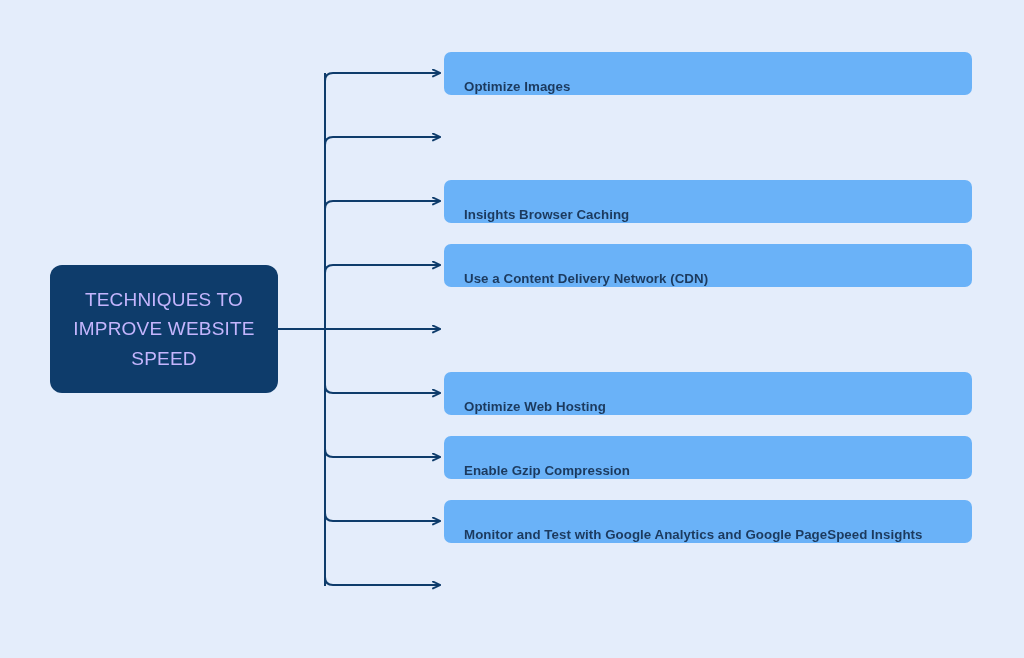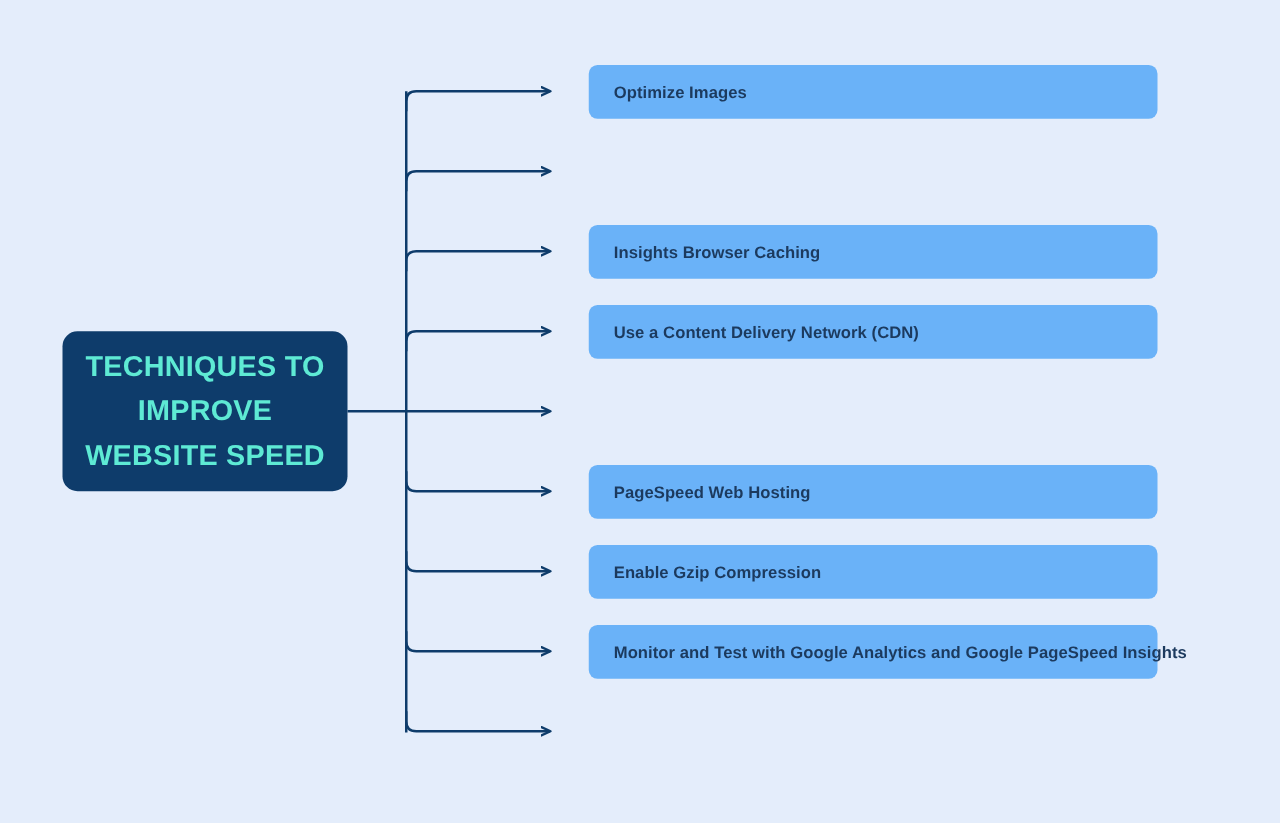--- a/index.html
+++ b/index.html
@@ -35,41 +35,40 @@
     height: 128px;
     background: #0e3c6b;
     border-radius: 12px;
     display: flex;
     align-items: center;
     justify-content: center;
     box-sizing: border-box;
     padding: 6px 14px;
   }
   .central-node-label {
-    color: #5eead4;
-    font-size: 23px;
-    font-weight: bold;
+    color: #c4b5fd;
+    font-size: 19px;
+    font-weight: normal;
     line-height: 1.55;
     text-align: center;
     letter-spacing: 0.2px;
     text-transform: uppercase;
   }
   .branch-box {
     position: absolute;
     left: 444px;
-    width: 455px;
+    width: 528px;
     height: 43px;
     background: #6ab2f8;
     border-radius: 7px;
     display: flex;
-    align-items: center;
+    align-items: flex-end;
     box-sizing: border-box;
     padding-left: 20px;
     padding-right: 12px;
-    margin-left: 27px;
   }
   .branch-label {
     color: #1c3a5e;
     font-size: 13.3px;
     font-weight: bold;
     line-height: 1.2;
     white-space: nowrap;
     letter-spacing: 0.05px;
   }
 </style>
@@ -112,21 +111,21 @@
   <div class="branch-box" style="top:52px">
     <span class="branch-label">Optimize Images</span>
   </div>
   <div class="branch-box" style="top:180px">
     <span class="branch-label">Insights Browser Caching</span>
   </div>
   <div class="branch-box" style="top:244px">
     <span class="branch-label">Use a Content Delivery Network (CDN)</span>
   </div>
   <div class="branch-box" style="top:372px">
-    <span class="branch-label">PageSpeed Web Hosting</span>
+    <span class="branch-label">Optimize Web Hosting</span>
   </div>
   <div class="branch-box" style="top:436px">
     <span class="branch-label">Enable Gzip Compression</span>
   </div>
   <div class="branch-box" style="top:500px">
     <span class="branch-label">Monitor and Test with Google Analytics and Google PageSpeed Insights</span>
   </div>
 
 </div>
 

